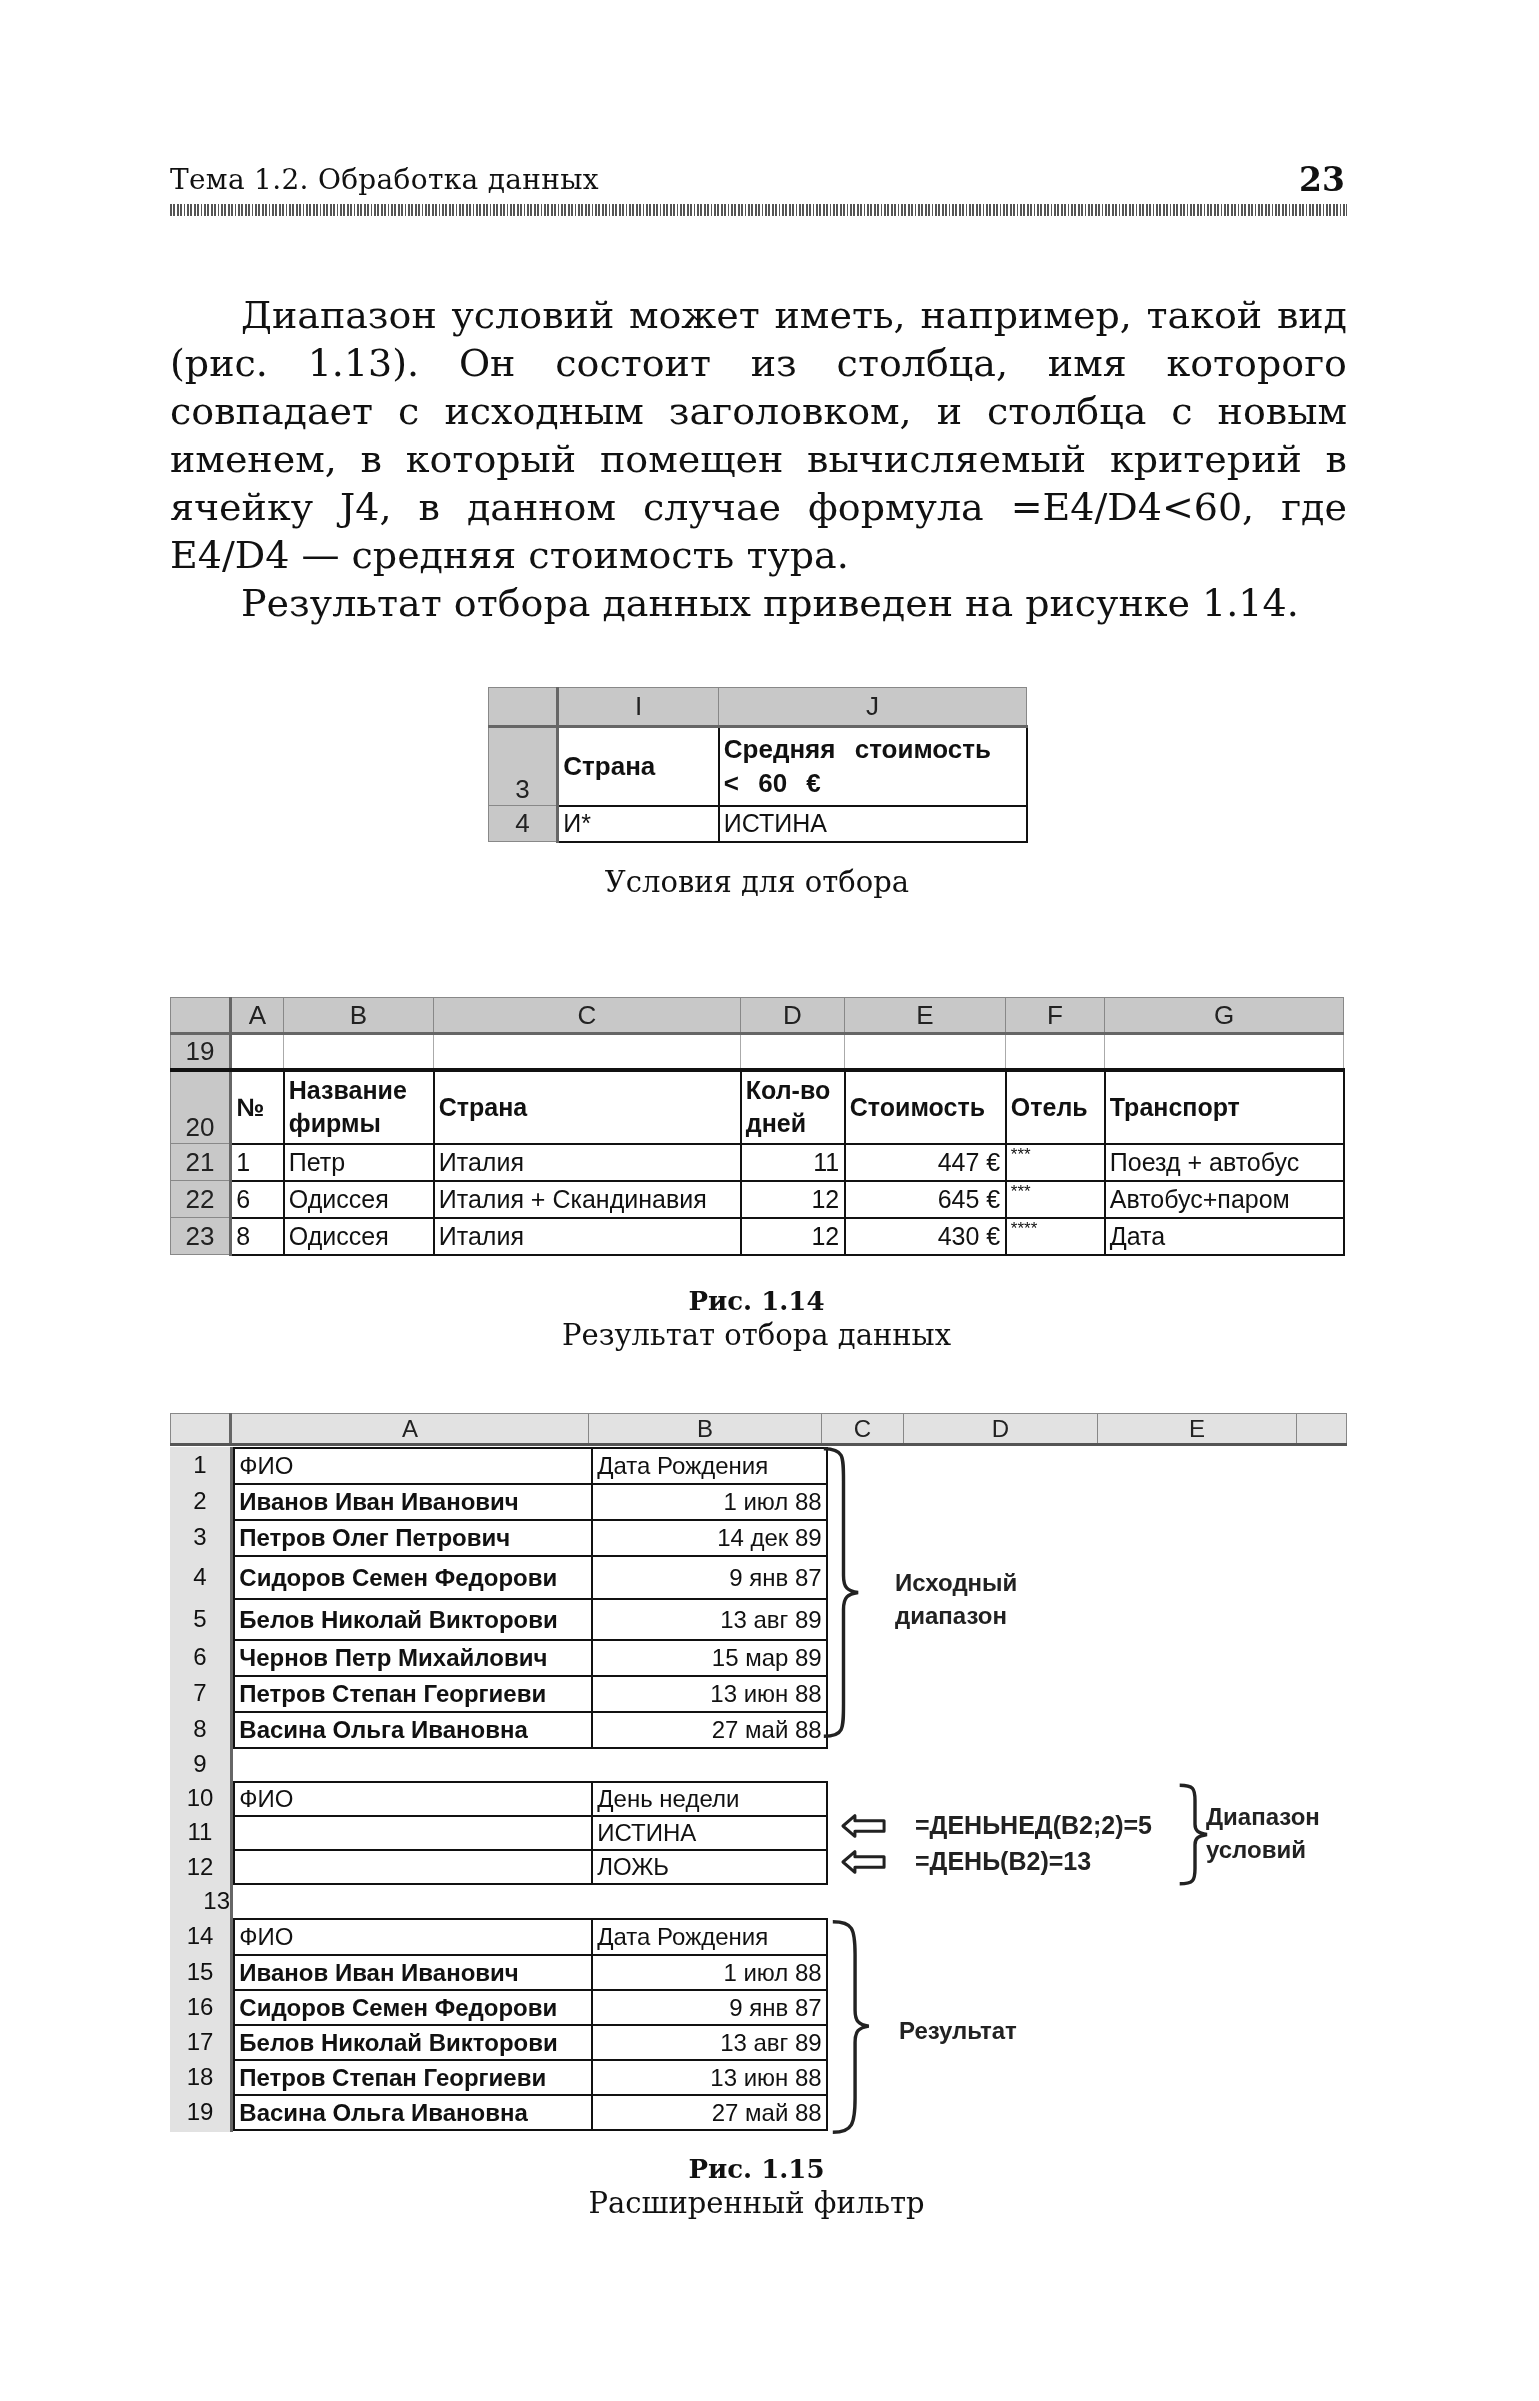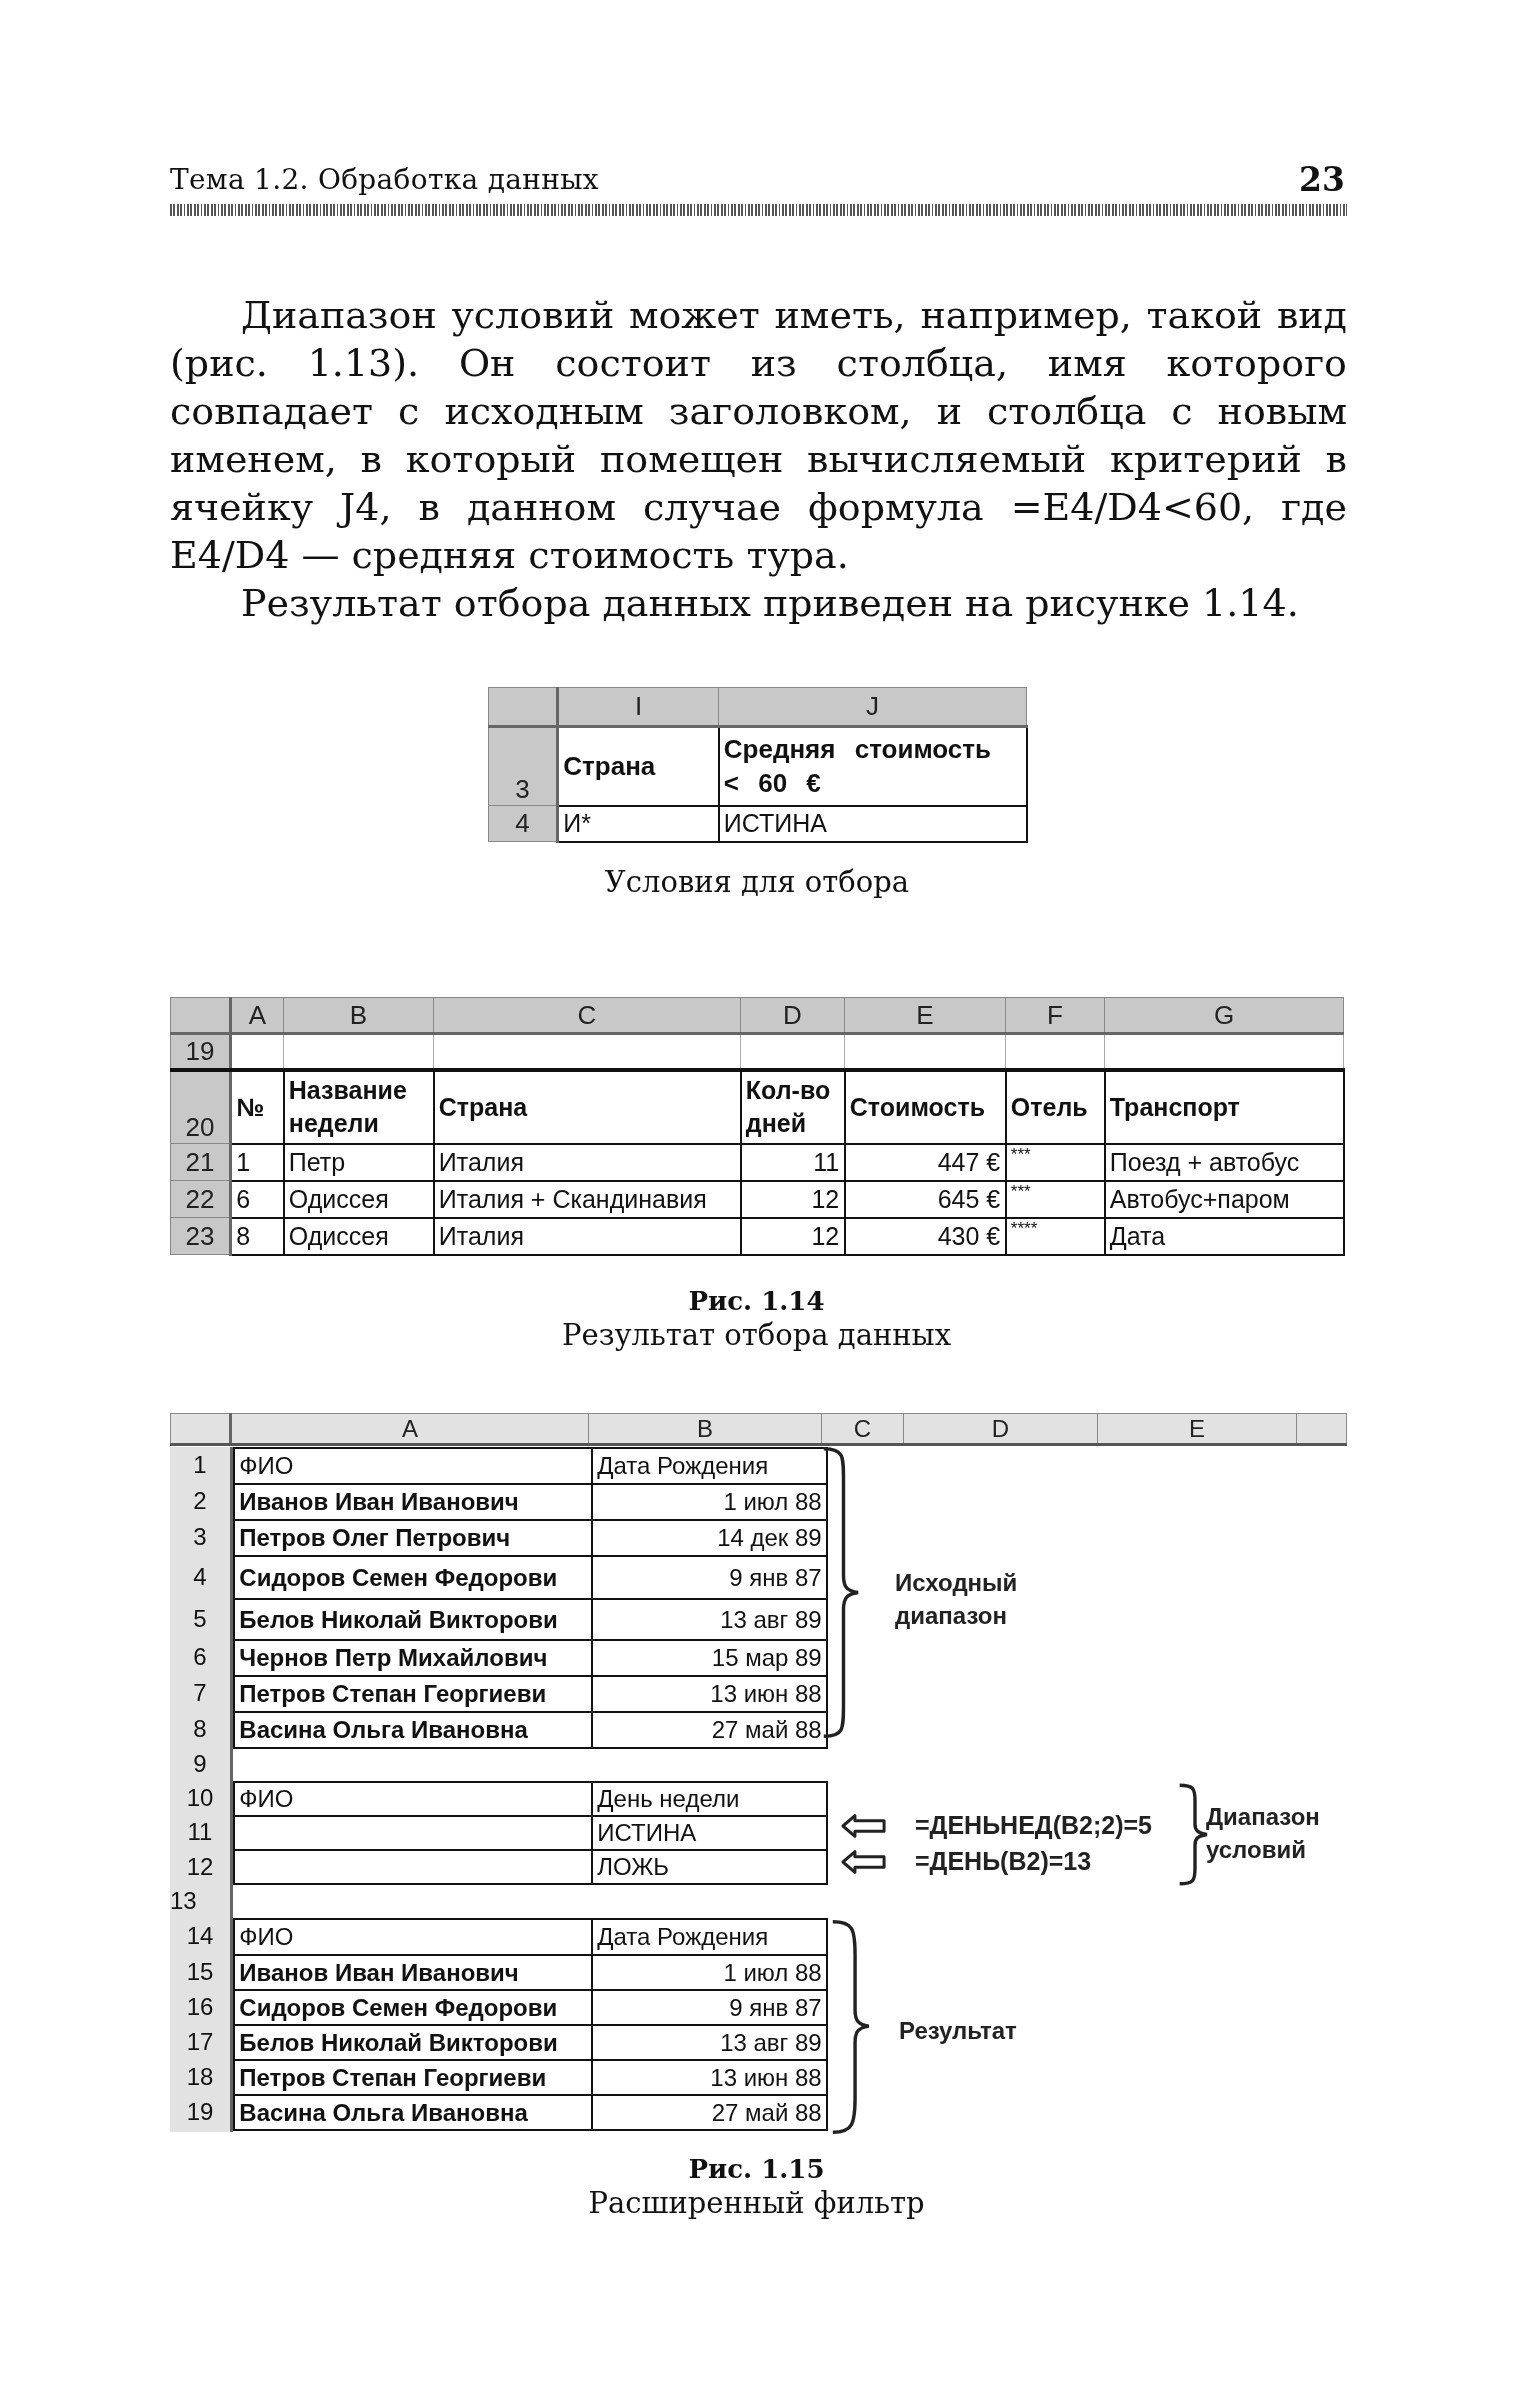--- a/index.html
+++ b/index.html
@@ -109,21 +109,21 @@
     <td class="thin"></td>
     <td class="thin"></td>
     <td class="thin"></td>
     <td class="thin"></td>
     <td class="thin"></td>
     <td class="thin"></td>
   </tr>
   <tr style="height:74px">
     <td class="rh" style="vertical-align:bottom;border-top:4.3px solid #111">20</td>
     <td class="b" style="border-top:4.3px solid #111">№</td>
-    <td class="b" style="white-space:normal;line-height:33px;border-top:4.3px solid #111">Название недели</td>
+    <td class="b" style="white-space:normal;line-height:33px;border-top:4.3px solid #111">Название фирмы</td>
     <td class="b c" style="border-top:4.3px solid #111">Страна</td>
     <td class="b" style="white-space:normal;line-height:33px;border-top:4.3px solid #111">Кол-во дней</td>
     <td class="b" style="border-top:4.3px solid #111">Стоимость</td>
     <td class="b" style="border-top:4.3px solid #111">Отель</td>
     <td class="b c" style="border-top:4.3px solid #111">Транспорт</td>
   </tr>
   <tr style="height:37px">
     <td class="rh">21</td>
     <td class="c">1</td>
     <td>Петр</td>
@@ -192,21 +192,21 @@
     <div style="position:absolute;top:72px;height:36px;width:60px;line-height:36px;text-align:center;">3</div>
     <div style="position:absolute;top:108px;height:43px;width:60px;line-height:43px;text-align:center;">4</div>
     <div style="position:absolute;top:151px;height:41px;width:60px;line-height:41px;text-align:center;">5</div>
     <div style="position:absolute;top:192px;height:36px;width:60px;line-height:36px;text-align:center;">6</div>
     <div style="position:absolute;top:228px;height:36px;width:60px;line-height:36px;text-align:center;">7</div>
     <div style="position:absolute;top:264px;height:36px;width:60px;line-height:36px;text-align:center;">8</div>
     <div style="position:absolute;top:300px;height:34px;width:60px;line-height:34px;text-align:center;">9</div>
     <div style="position:absolute;top:334px;height:34px;width:60px;line-height:34px;text-align:center;">10</div>
     <div style="position:absolute;top:368px;height:34px;width:60px;line-height:34px;text-align:center;">11</div>
     <div style="position:absolute;top:403px;height:34px;width:60px;line-height:34px;text-align:center;">12</div>
-    <div style="position:absolute;top:437px;height:34px;width:60px;line-height:34px;text-align:left;">13</div>
+    <div style="position:absolute;top:437px;height:34px;width:60px;line-height:34px;text-align:right;">13</div>
     <div style="position:absolute;top:471px;height:36px;width:60px;line-height:36px;text-align:center;">14</div>
     <div style="position:absolute;top:507px;height:35px;width:60px;line-height:35px;text-align:center;">15</div>
     <div style="position:absolute;top:542px;height:35px;width:60px;line-height:35px;text-align:center;">16</div>
     <div style="position:absolute;top:577px;height:35px;width:60px;line-height:35px;text-align:center;">17</div>
     <div style="position:absolute;top:612px;height:35px;width:60px;line-height:35px;text-align:center;">18</div>
     <div style="position:absolute;top:647px;height:35px;width:60px;line-height:35px;text-align:center;">19</div>
   </div>
 
   <table class="sheet" style="left:233px;top:1447px;width:593px;">
     <colgroup>

